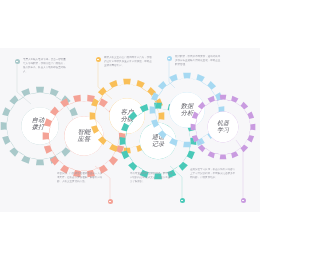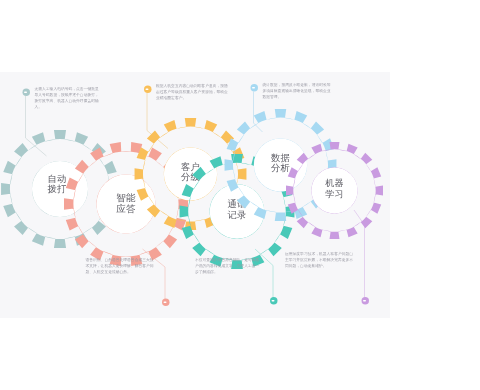--- a/index.html
+++ b/index.html
@@ -31,21 +31,21 @@
   }
   .gear-label{
     position:absolute;
     text-align:center;
     color:#5a5a62;
     line-height:1.12;
     letter-spacing:0.1px;
     pointer-events:none;
     white-space:nowrap;
   }
-  .gear-label span{display:block;}
+  .gear-label span{display:block;font-style:italic;}
 
   
   .conn{
     position:absolute;
     pointer-events:none;
   }
   
   .note{
     position:absolute;
     color:#9a9aa4;

